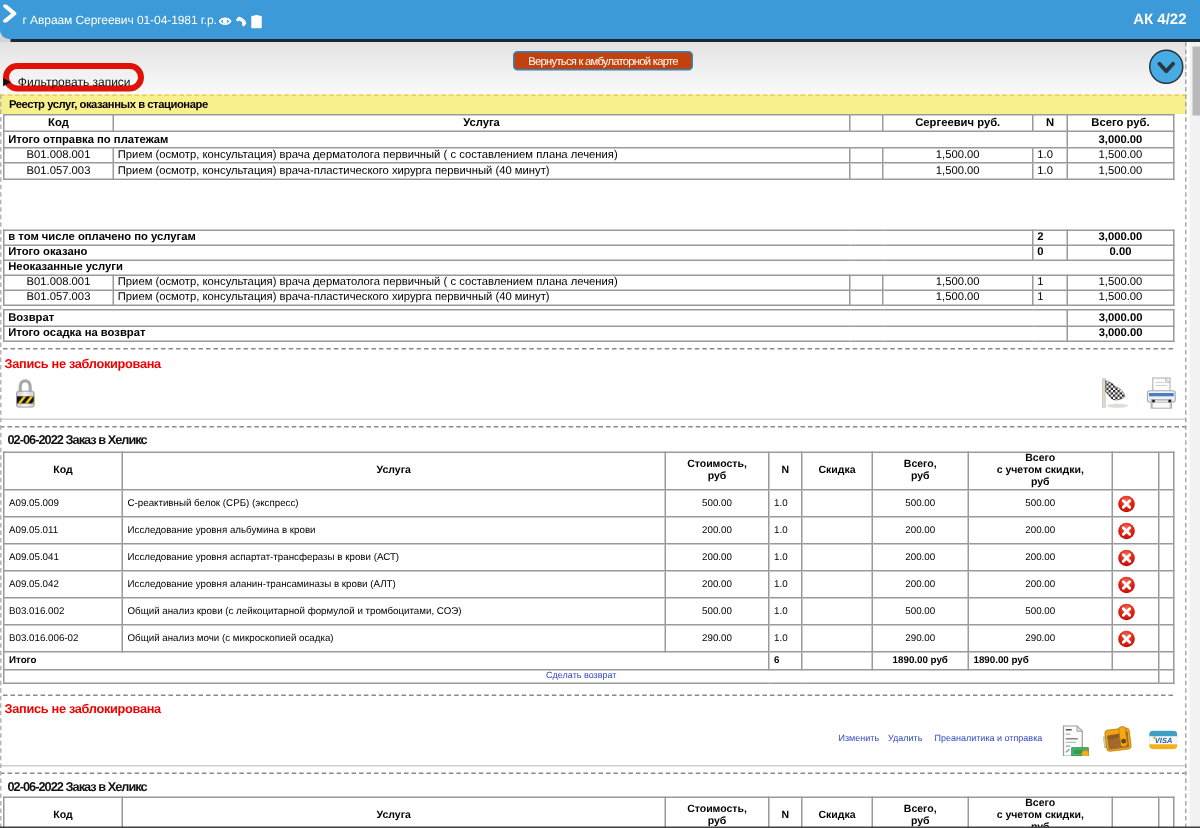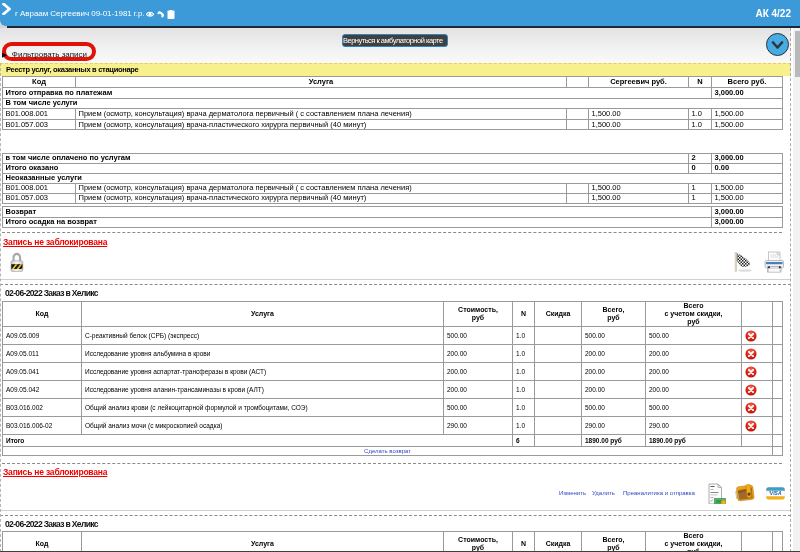--- a/index.html
+++ b/index.html
@@ -12,23 +12,23 @@
 #topbar { left:0; top:0; width:800px; height:26px; background:#3b9ad7;
   border-radius:0 0 0 6px; z-index:5; }
 #darkline { left:7; top:26.2px; width:793px; height:1.6px; background:#1b2835; z-index:4; }
 #chev { left:1px; top:1px; color:#fff; }
 #pname { left:15px; top:9px; color:#fff; font-size:8px; letter-spacing:-0.05px; }
 #ak { right:9px; top:8px; color:#fff; font-size:10px; font-weight:bold; }
 
 
 #grayzone { left:0; top:28px; width:791px; height:36px;
   background:linear-gradient(180deg,#e2e2e2,#f2f2f2 60%,#fafafa); }
-#backbtn { left:342px; top:34px; width:106px; height:13px; background:#404040;
+#backbtn { left:342px; top:34px; width:120px; height:13px; background:#c2410c;
   border:1px solid #2e86c0; border-radius:3px; color:#fff; font-size:7.5px;
-  letter-spacing:-0.5px; text-align:left; line-height:12px; }
+  letter-spacing:-0.5px; text-align:center; line-height:12px; }
 #roundbtn { left:766px; top:33px; width:23px; height:23px; border-radius:50%;
   background:#47abe4; border:1.5px solid #2b333a; text-align:center; }
 #filter { left:2px; top:49.5px; font-size:8px; color:#111; z-index:3; }
 #filter .tri { font-size:7px; vertical-align:0.5px; }
 #redoval { left:2px; top:41.5px; width:94px; height:19px; border:4.5px solid #e01207;
   border-radius:10px; }
 
 
 #ybar { left:0; top:62.5px; width:791px; height:13.5px; background:#f7f08c;
   border-top:1px dashed #e8cd62; color:#000; font-size:7.5px; font-weight:bold;
@@ -37,49 +37,49 @@
 
 table { border-collapse:collapse; table-layout:fixed; position:absolute; }
 td { overflow:hidden; white-space:nowrap; }
 .t1 td { border:1px solid #9a9a9a; font-size:7.5px; color:#000;
   height:10.6px; padding:0 2.5px; vertical-align:middle; line-height:8px; }
 .t1 { left:2px; width:780px; }
 .t1b td { height:10px;margin-left:37px; }
 .t1c td { height:10.5px; }
 .t1 .hd { text-align:center; font-weight:bold; }
 .b { font-weight:bold; }
-.r { text-align:left; }
+.r { text-align:center; }
 .c { text-align:center; }
 
 .t2 td { border:1px solid #9a9a9a; font-size:6.5px; color:#000;
   padding:0 3px; vertical-align:middle; line-height:8px; }
 .t2 { left:2px; width:780px; }
 .t2 .hd { text-align:center; font-weight:bold; font-size:7px; line-height:7.9px; }
 .t2 .row td { height:18px; }
 .t2 .xc { padding:0 3px; }
 .t2 .xc svg { display:block; }
 
 .dash { border-top:1px dashed #8a8a8a; height:0; }
 .sol { border-top:1px solid #cfcfcf; height:0; }
-.red { color:#f20000; font-size:8.5px; font-weight:bold; letter-spacing:-0.2px;text-decoration:underline; }
+.red { color:#f20000; font-size:8.5px; font-weight:bold; letter-spacing:-0.2px; }
 .secbar { left:0; width:791px; font-size:8.5px; font-weight:bold; color:#111;
   letter-spacing:-0.65px; padding-left:5px; }
 a.lnk { color:#3347c2; text-decoration:none; font-size:6px; }
 </style>
 </head>
 <body>
 <div id="page">
 
   <div class="abs" style="left:0;top:18px;width:12px;height:10px;background:#d4d4d4;z-index:3"></div>
   <div class="abs" id="darkline" style="left:7px;"></div>
   <div class="abs" id="topbar"></div>
   <svg class="abs" id="chev" style="left:2px;top:3px;z-index:6" width="10" height="12" viewBox="0 0 10 12">
     <path d="M1.5 1 L7.5 6 L1.5 11" fill="none" stroke="#fff" stroke-width="2.8" stroke-linecap="round" stroke-linejoin="round"></path>
   </svg>
-  <div class="abs" id="pname" style="z-index:6">г Авраам Сергеевич 09-01-1981 г.р.</div>
+  <div class="abs" id="pname" style="z-index:6">г Авраам Сергеевич 01-04-1981 г.р.</div>
   <svg class="abs" style="left:146px;top:10px;z-index:6" width="30" height="9" viewBox="0 0 30 9">
     <path d="M0.3 4.2 C2 1.6 6 1.6 7.7 4.2 C6 6.8 2 6.8 0.3 4.2 Z" fill="none" stroke="#fff" stroke-width="1.1"></path>
     <circle cx="4" cy="4.2" r="1.5" fill="#fff"></circle>
     <g transform="translate(10.6,0.6) rotate(40 4 4)">
         <path d="M0.5 2.9 C0.5 0.9 7.5 0.9 7.5 2.9 L7.5 4.6 C7.5 5.5 5.9 5.6 5.6 4.7 C5.4 4.1 5.1 3.7 4 3.7 C2.9 3.7 2.6 4.1 2.4 4.7 C2.1 5.6 0.5 5.5 0.5 4.6 Z" fill="#fff"></path>
       </g>
     <rect x="21.5" y="0.5" width="7" height="8.5" rx="0.8" fill="#fff"></rect>
     <rect x="23.8" y="-0.5" width="2.4" height="1.8" fill="#fff"></rect>
   </svg>
   <div class="abs" id="ak" style="z-index:6">АК 4/22</div>
@@ -108,23 +108,20 @@
           <td class="hd" style="height:11px">Код</td>
           <td class="hd">Услуга</td>
           <td></td>
           <td class="hd">Сергеевич руб.</td>
           <td class="hd">N</td>
           <td class="hd">Всего руб.</td>
         </tr>
     <tr>
           <td colspan="5" class="b">Итого отправка по платежам</td>
           <td class="b r">3,000.00</td>
-        </tr>
-    <tr>
-          <td colspan="6" class="b">В том числе услуги</td>
         </tr>
     <tr>
           <td class="r">B01.008.001</td>
           <td>Прием (осмотр, консультация) врача дерматолога первичный ( с составлением плана лечения)</td>
           <td></td>
           <td class="r">1,500.00</td>
           <td>1.0</td>
           <td class="r">1,500.00</td>
         </tr>
     <tr>

